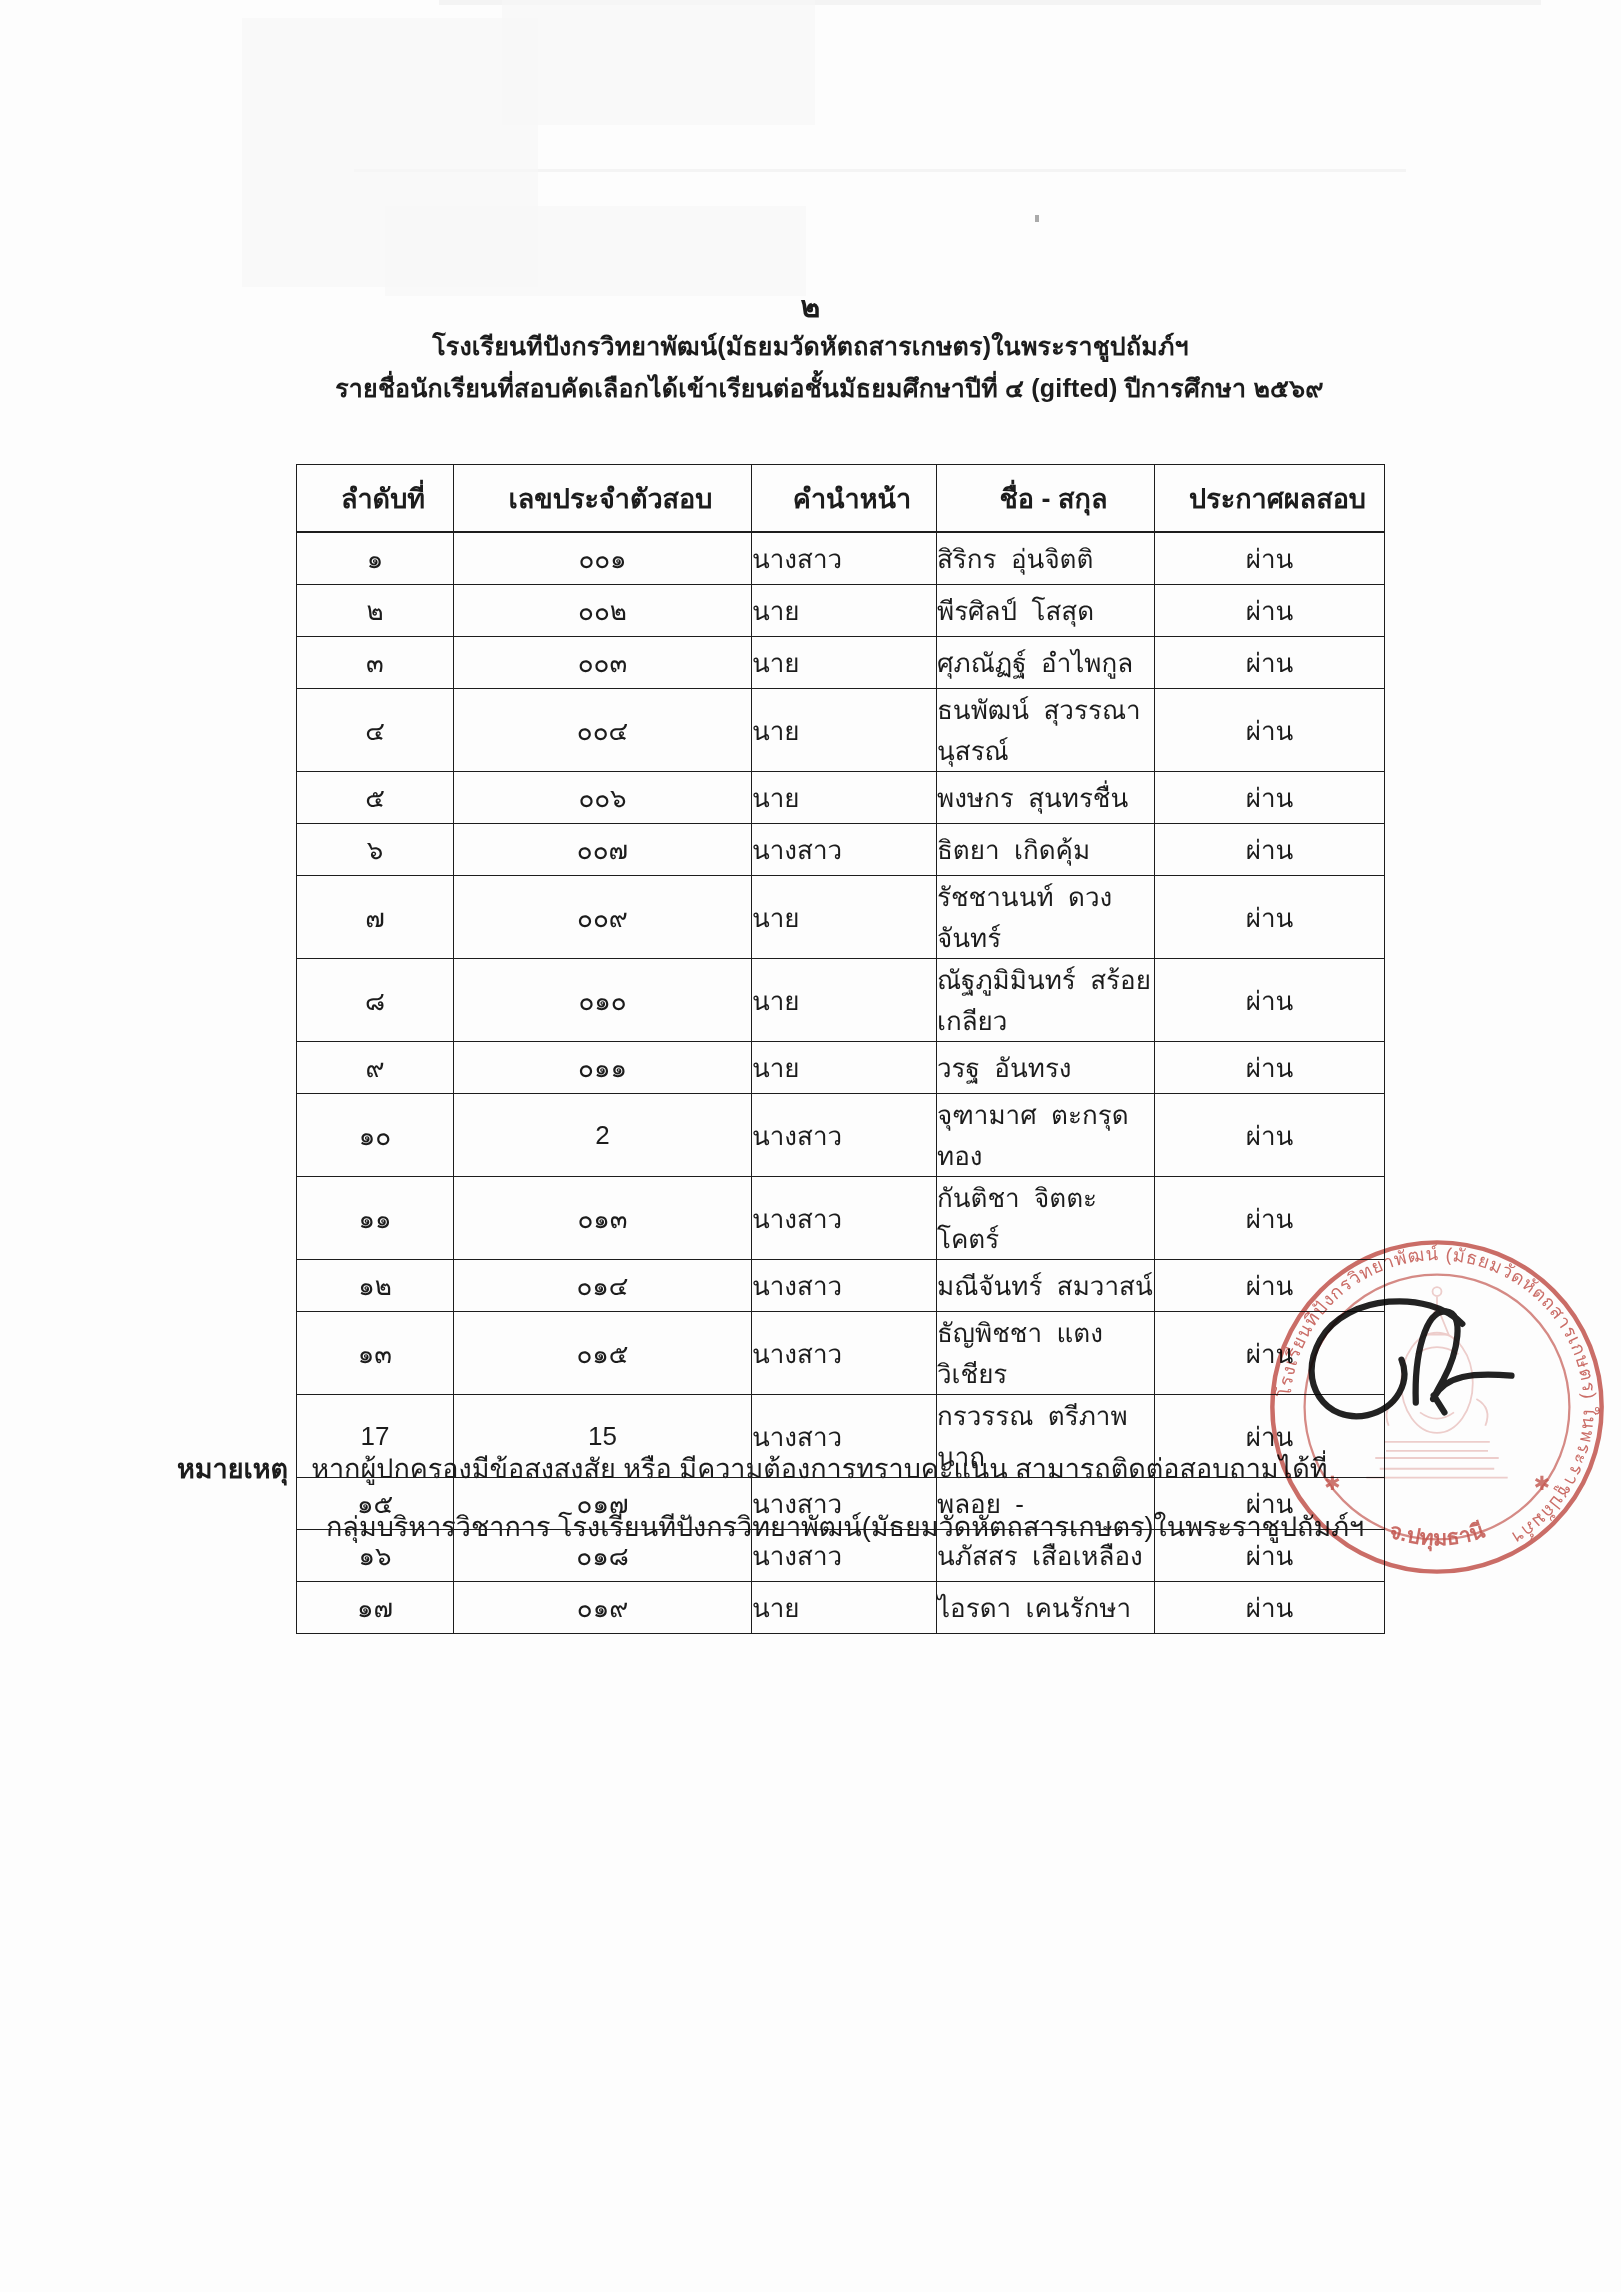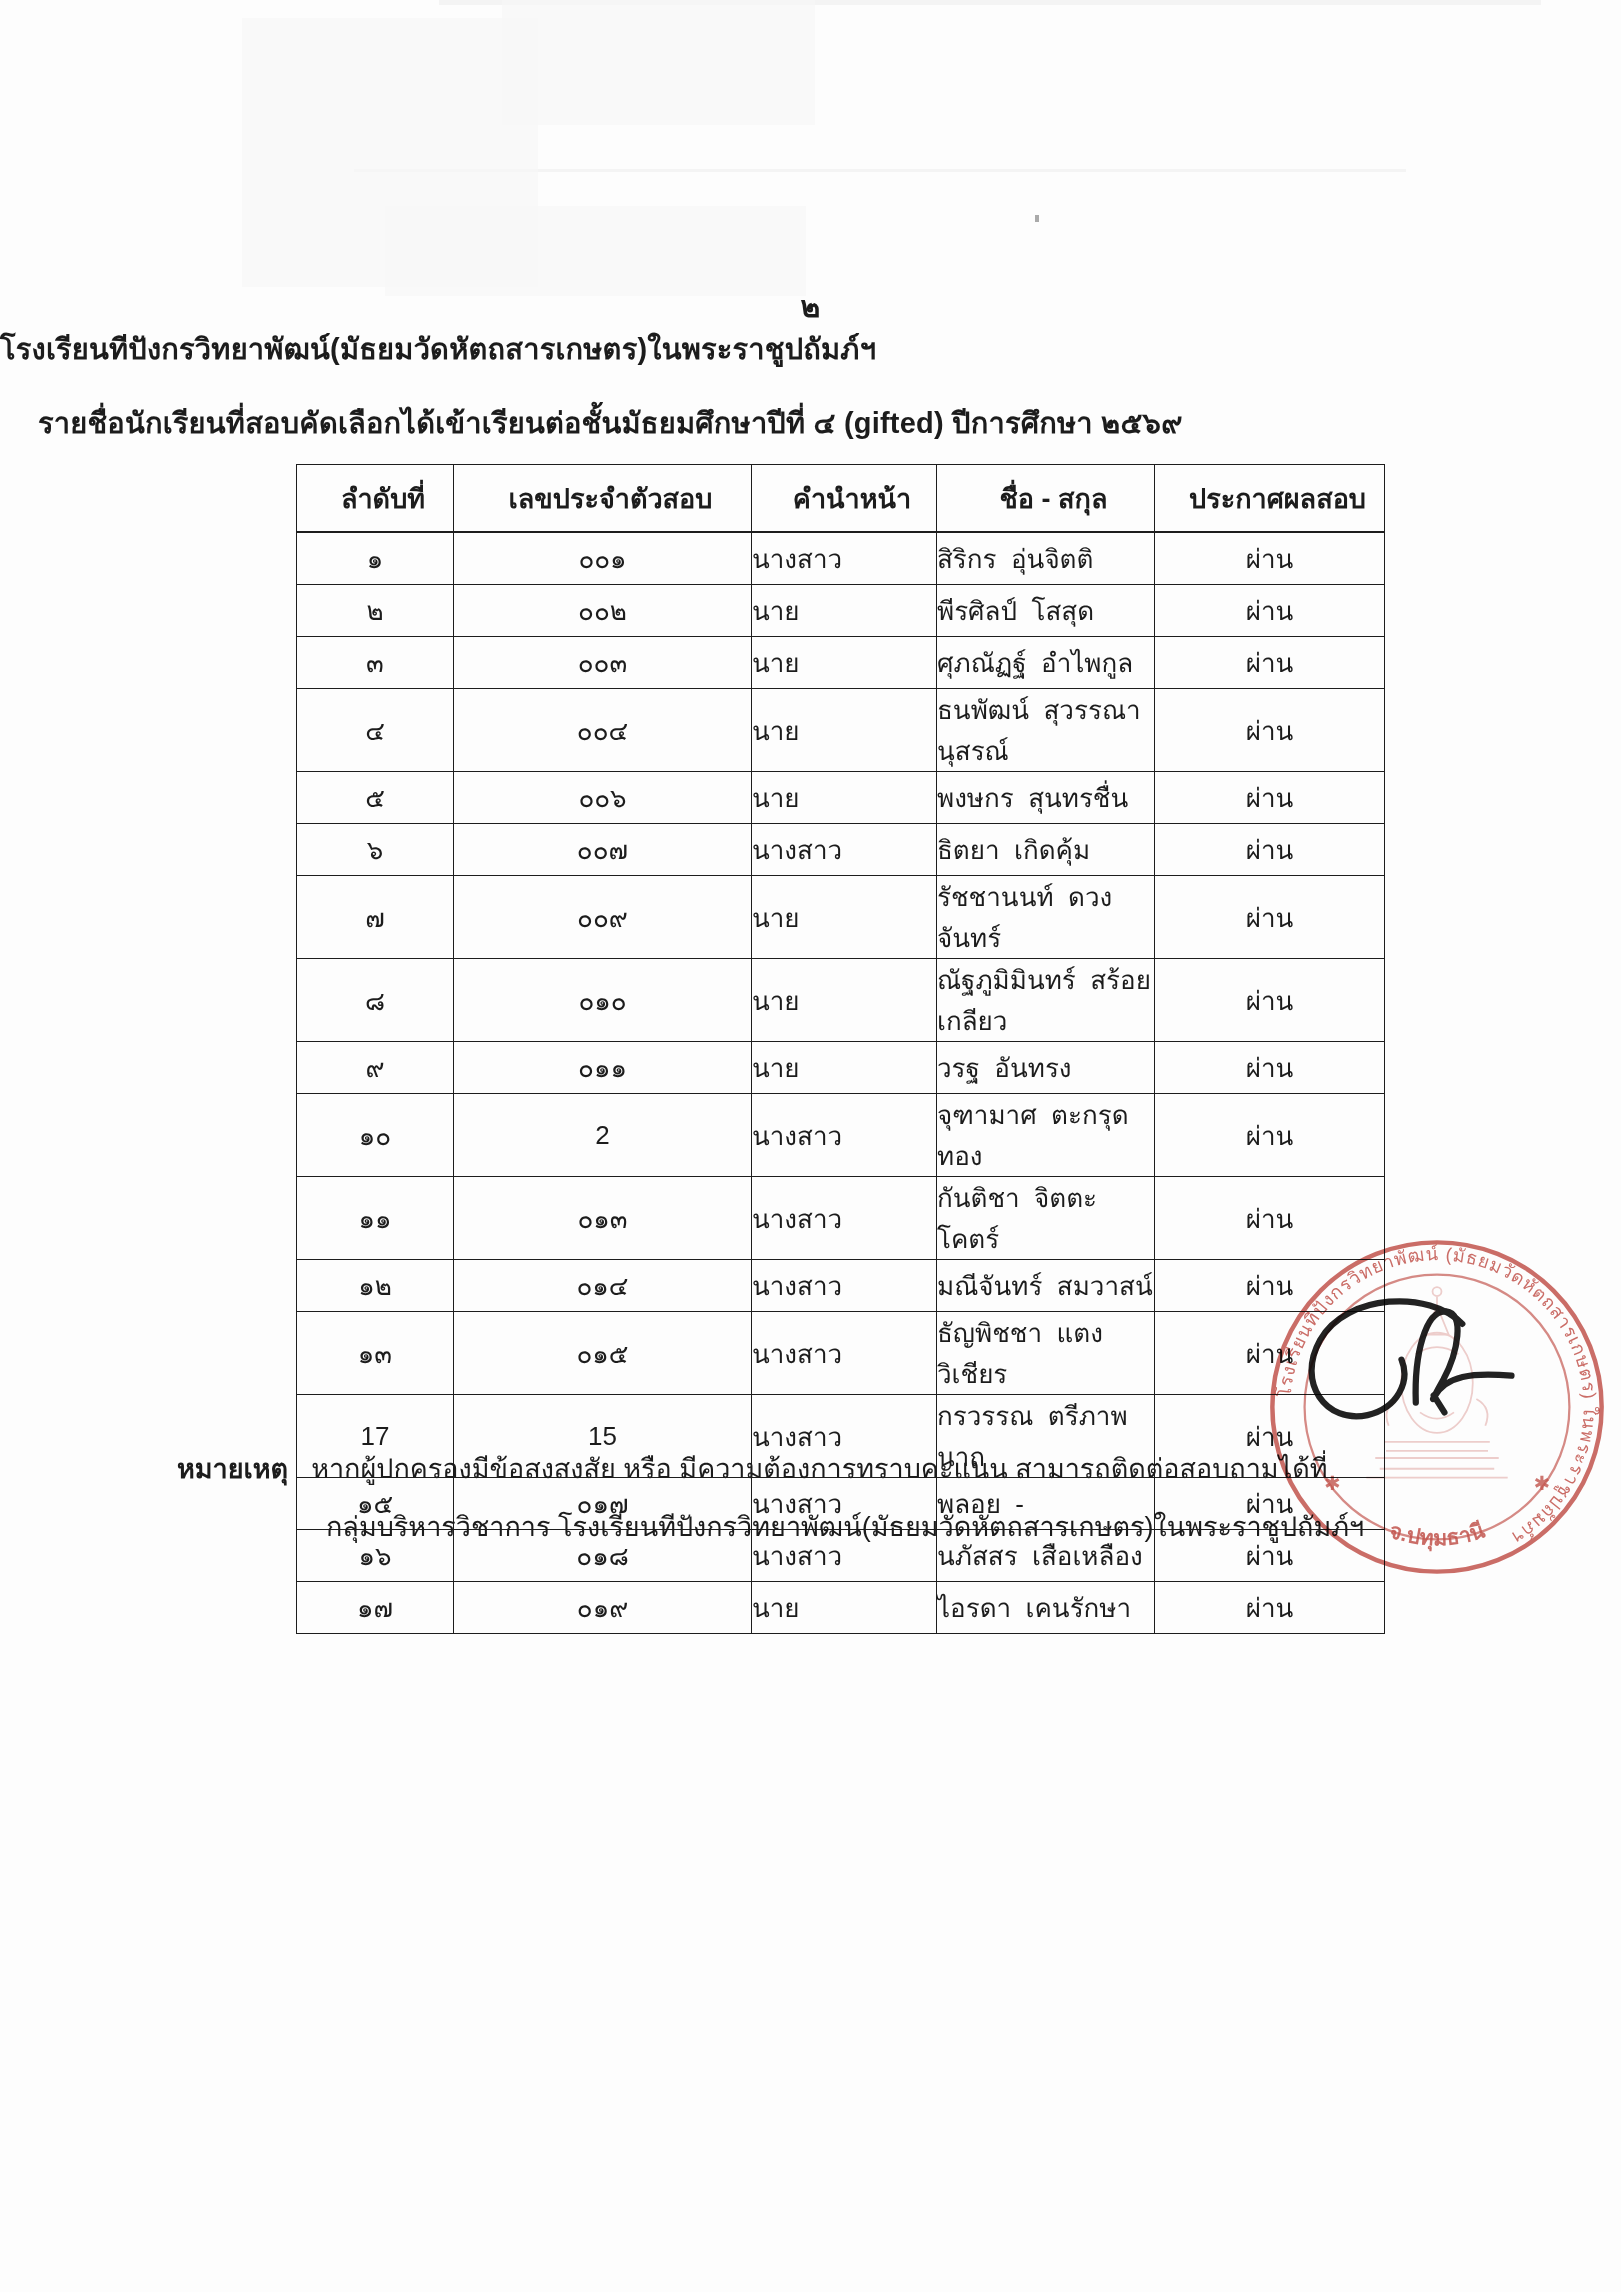--- a/index.html
+++ b/index.html
@@ -16,25 +16,25 @@
   .scan-strip { position:absolute; background:#ededed; opacity:.55; }
   .scan-block { position:absolute; background:#f7f7f7; opacity:.6; }
   .scan-speck { position:absolute; background:#8d8d8d; opacity:.75; }
 
   .page-number {
     position:absolute; left:0; right:0; top:283px;
     text-align:center; font-size:30px; font-weight:bold;
   }
   .title-line {
     position:absolute; left:0; right:0;
-    font-size:29px; font-weight:bold;
+    text-align:center; font-size:25px; font-weight:bold;
     letter-spacing:0.2px;
   }
   .title-1 { top:326px; }
-  .title-2 { top:400px;padding-left:38px; }
+  .title-2 { top:368px;padding-left:38px; }
 
   table.results {
     position:absolute; left:296px; top:464px;
     border-collapse:collapse;
     table-layout:fixed;
     width:1088px;
   }
   table.results th, table.results td {
     border:1.8px solid #1d1d1d;
     padding:0;

